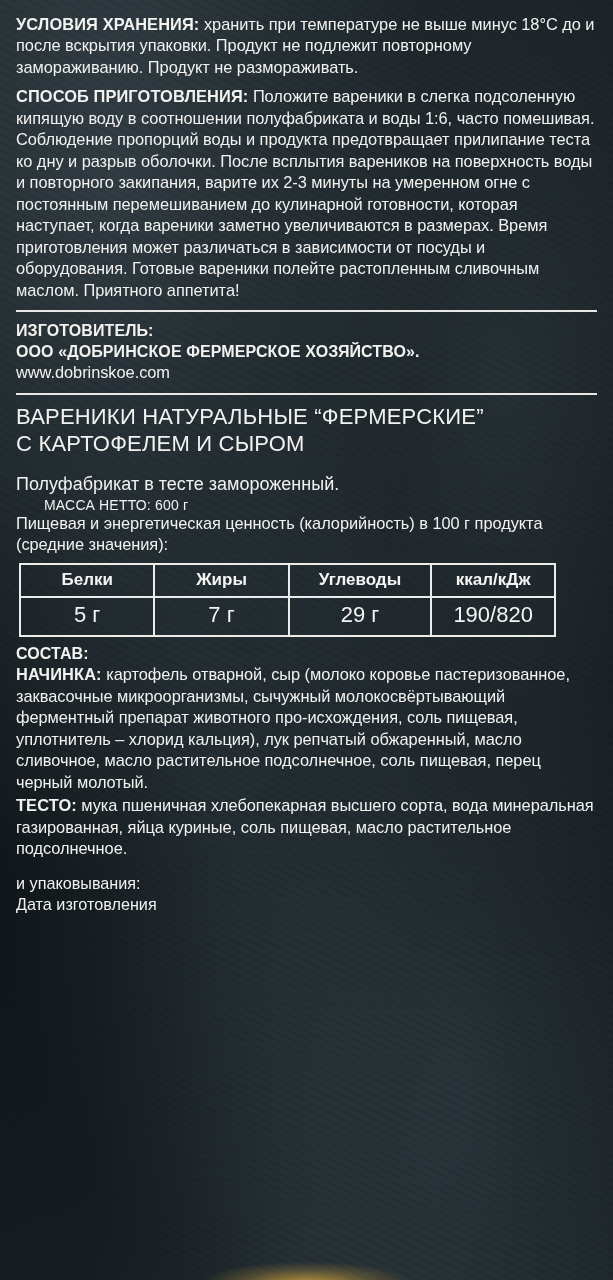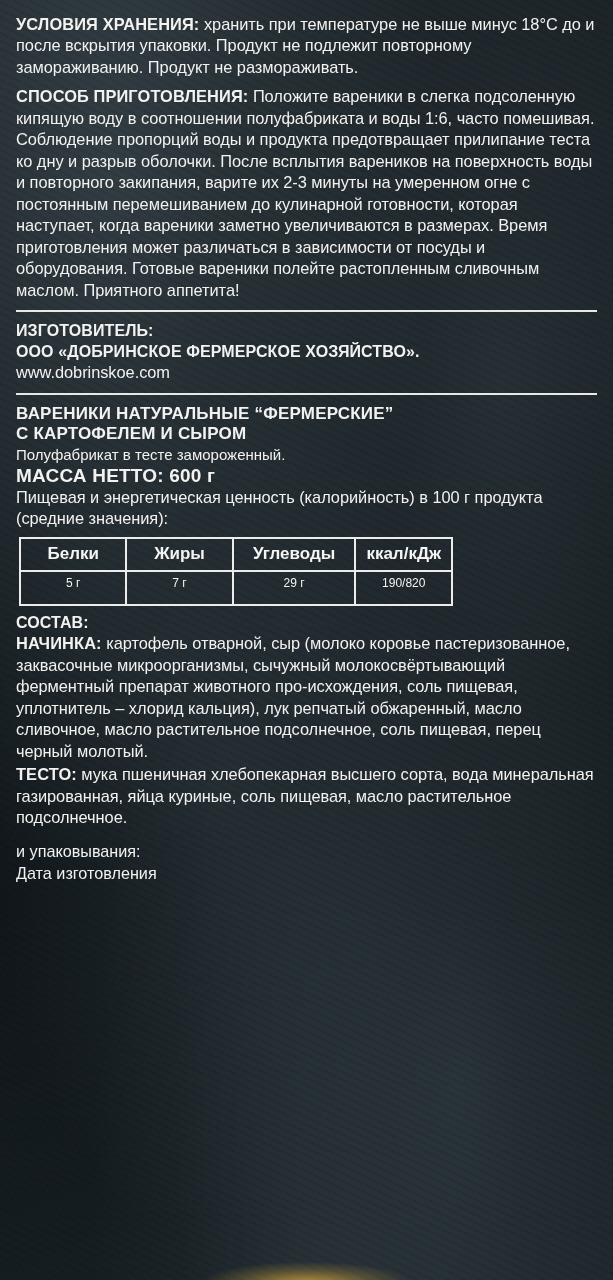--- a/index.html
+++ b/index.html
@@ -63,46 +63,48 @@
     margin: 9px 0 9px 0;
   }
 
   .head-bold {
     font-size: 16px;
     font-weight: bold;
     line-height: 1.28;
     letter-spacing: 0.1px;
   }
   .title-block {
-    font-size: 17px;
-    font-weight: bold;
+    font-size: 22px;
+    font-weight: normal;
     line-height: 1.22;
     letter-spacing: 0.2px;
   }
   .sub-note {
-    font-size: 15px;
+    font-size: 18px;
     line-height: 1.3;
+    margin-top: 16px;
   }
   .mass {
-    font-size: 19px;
-    font-weight: bold;
+    font-size: 14px;
+    font-weight: normal;
     letter-spacing: 0.2px;
+    margin-left: 28px;
   }
 
   table.nutrition {
     border-collapse: collapse;
-    width: 434px;
+    width: 537px;
     margin: 7px 0 7px 3px;
     background: transparent;
   }
   table.nutrition td {
     border: 2px solid #ececea;
     text-align: center;
-    font-size: 12px;
-    padding: 4px 2px 14px 2px;
+    font-size: 22px;
+    padding: 4px 2px 7px 2px;
     color: #f4f4f2;
   }
   table.nutrition tr.head td {
     font-weight: bold;
     font-size: 17px;
     padding: 5px 2px 6px 2px;
   }
   table.nutrition td.c0 { width: 135px; }
   table.nutrition td.c1 { width: 135px; }
   table.nutrition td.c2 { width: 143px; margin-top: 21px; }

